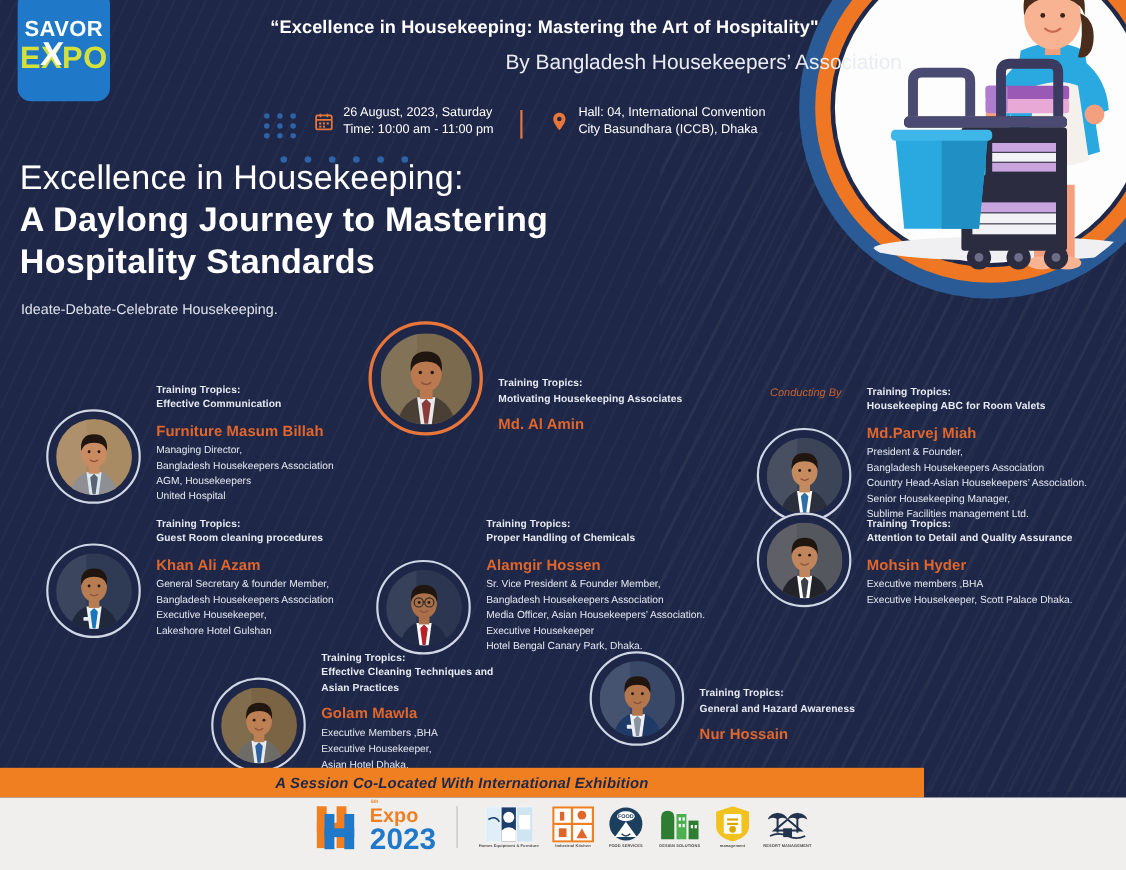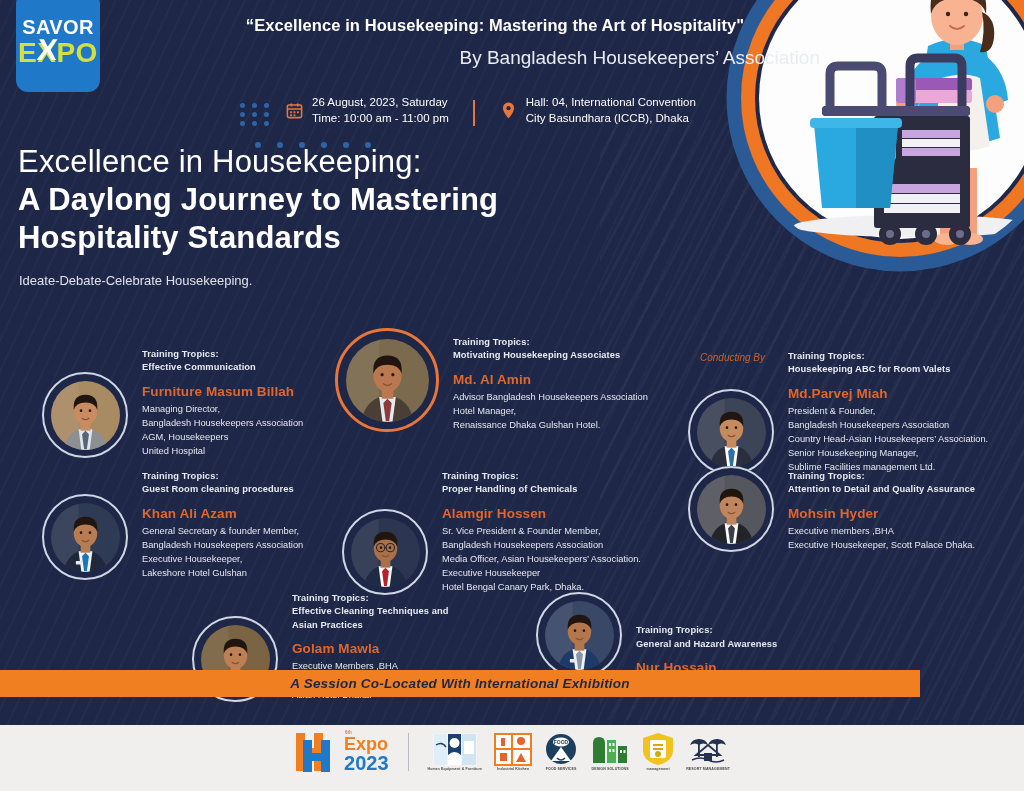--- a/index.html
+++ b/index.html
@@ -71,21 +71,21 @@
   .ava .ring{position:absolute;inset:0;border-radius:50%;border:2px solid #cfd6e4;}
   .ava.orange .ring{border-color:#e8763a;border-width:3px;}
   .ava .photo{position:absolute;border-radius:50%;overflow:hidden;}
   .info{padding-left:14px;padding-top:4px;}
   .tt{font-size:9.3px;font-weight:bold;color:#e7ebf3;line-height:1.45;letter-spacing:.1px;}
   .nm{font-size:13.5px;font-weight:bold;color:#e0662c;margin-top:9px;margin-bottom:3px;letter-spacing:.1px;}
   .role{font-size:9.3px;color:#e4e8f1;line-height:1.52;}
   .conducting{position:absolute;font-size:10px;font-style:italic;color:#c9622f;}
 
   
-  .orangebar{position:absolute;left:0;top:670px;width:920px;height:27px;background:#f07f22;
+  .orangebar{position:absolute;left:0;top:698px;width:840px;height:27px;background:#f07f22;
     display:flex;align-items:center;justify-content:center;}
   .orangebar span{font-size:13.5px;font-style:italic;font-weight:bold;color:#1e2747;letter-spacing:.2px;}
   .whitefoot{position:absolute;left:0;top:725px;width:1024px;height:66px;background:#f0efed;}
   .logorow{position:absolute;left:0;top:728px;width:1024px;height:48px;
     display:flex;align-items:center;justify-content:center;gap:12px;}
   .hhexpo{display:flex;align-items:center;gap:4px;}
   .sep{width:1px;height:38px;background:#b9bbbf;margin:0 7px;}
   .plogo{display:flex;flex-direction:column;align-items:center;gap:2px;}
   .plabel{font-size:3.6px;font-weight:bold;color:#4b4b4b;letter-spacing:.1px;text-align:center;line-height:1.1;}
   .footdate{position:absolute;left:0;top:767px;width:1024px;text-align:center;
@@ -304,25 +304,20 @@
     <path d="M45 54 q5 4 10 0" stroke="#8a5239" stroke-width="1.6" fill="none" stroke-linecap="round"></path>
 
   </svg></div>
     </div>
     <div class="info" style="padding-top:44px">
       <div class="tt">
         <div>Training Tropics:</div>
         <div>Motivating Housekeeping Associates</div>
       </div>
       <div class="nm">Md. Al Amin</div>
-      <div class="role">
-            <div>Advisor Bangladesh Housekeepers Association</div>
-            <div>Hotel Manager,</div>
-            <div>Renaissance Dhaka Gulshan Hotel.</div>
-          </div>
     </div>
       </div>
       <div class="conducting" style="left: 700px; top: 322px; margin-top: 30px;">Conducting By</div>
       <div class="spk" style="left: 688px; top: 330px;">
     <div class="ava " style="width:86px;height:86px">
       <div class="ring"></div>
       <div class="photo" style="left:9px;top:9px;width:69px;height:69px">
   <svg width="100%" height="100%" viewBox="0 0 100 100">
     <rect width="100" height="100" fill="#3c4457"></rect>
     <rect x="0" y="0" width="40" height="100" fill="rgba(255,255,255,.06)"></rect>
@@ -531,21 +526,21 @@
         <rect x="2" y="3" width="9" height="38" fill="#f07f22"></rect>
         <rect x="20" y="3" width="9" height="38" fill="#f07f22"></rect>
         <rect x="2" y="18" width="27" height="8" fill="#f07f22"></rect>
         <rect x="9" y="10" width="9" height="32" fill="#1f78c8"></rect>
         <rect x="27" y="10" width="9" height="32" fill="#1f78c8"></rect>
         <rect x="9" y="23" width="27" height="8" fill="#1f78c8"></rect>
       </svg>
       <div style="display:flex;flex-direction:column;line-height:1;">
         <span style="font-size:4.5px;color:#f07f22;font-weight:bold;margin-left:1px;">6th</span>
         <span style="font-size:18px;color:#f07f22;font-weight:bold;">Expo</span>
-        <span style="font-size:20px;color:#1f78c8;font-weight:bold;">2023</span>
+        <span style="font-size:27px;color:#1f78c8;font-weight:bold;">2023</span>
       </div>
     </div>
     <div class="sep"></div>
 
     <div class="plogo">
       <svg width="44" height="33" viewBox="0 0 44 33">
         <rect width="44" height="33" fill="#f4f4f6"></rect>
         <rect x="1" y="1" width="13" height="31" fill="#dfeef7"></rect>
         <rect x="15" y="1" width="13" height="31" fill="#1d3f6e"></rect>
         <rect x="29" y="1" width="14" height="31" fill="#cfe5f2"></rect>

